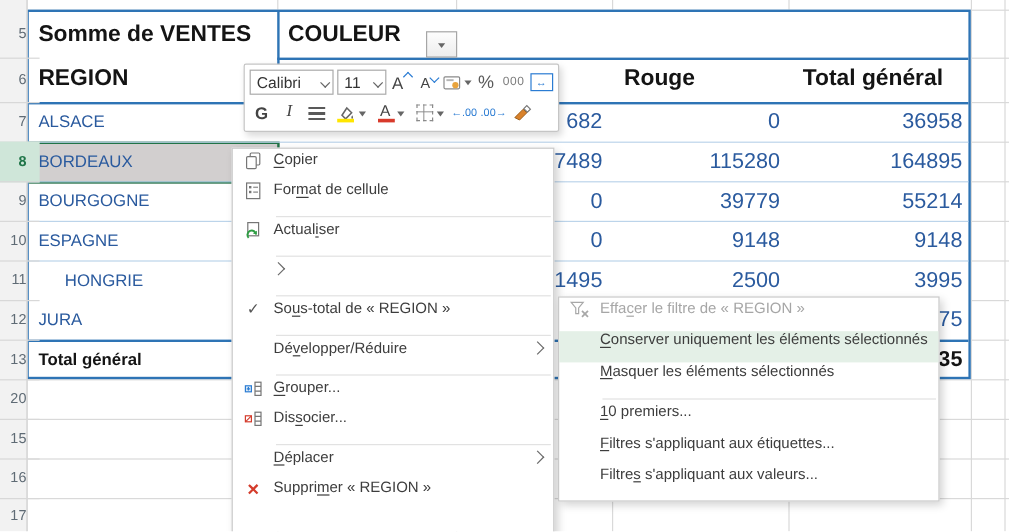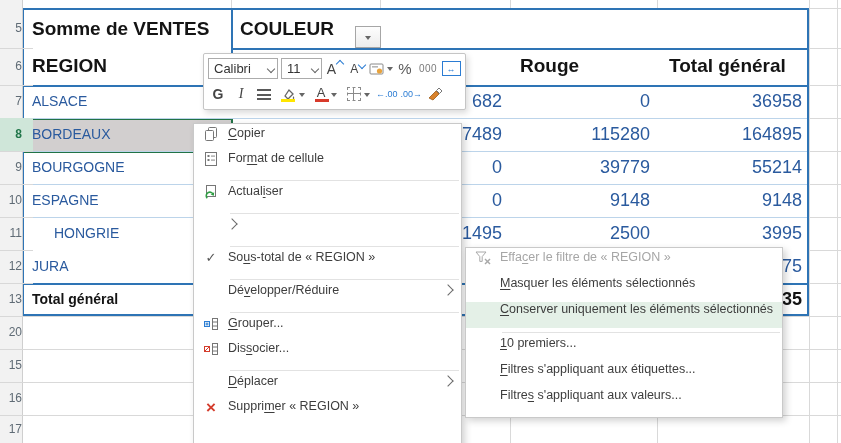--- a/index.html
+++ b/index.html
@@ -344,28 +344,28 @@
           <span class="icn">
             <svg width="18" height="15">
               <path d="M2 2 h10 l-3.8 4.6 v4.8 h-2.4 v-4.8 z" fill="#fff" stroke="#a8a8a8"></path>
               <line x1="11" y1="9" x2="16" y2="14" stroke="#a8a8a8" stroke-width="1.4"></line>
               <line x1="16" y1="9" x2="11" y2="14" stroke="#a8a8a8" stroke-width="1.4"></line>
             </svg>
           </span>
         </div>
         <div class="mlabel"><span>Effa</span><span class="k">c</span><span>er le filtre de « REGION »</span></div>
       </div>
+      <div class="mitem hl">
+        <div class="mgutter"></div>
+        <div class="mlabel"><span></span><span class="k">C</span><span>onserver uniquement les éléments sélectionnés</span></div>
+      </div>
       <div class="mitem">
         <div class="mgutter"></div>
         <div class="mlabel"><span></span><span class="k">M</span><span>asquer les éléments sélectionnés</span></div>
       </div>
-      <div class="mitem hl">
-        <div class="mgutter"></div>
-        <div class="mlabel"><span></span><span class="k">C</span><span>onserver uniquement les éléments sélectionnés</span></div>
-      </div>
       <div class="msep"></div>
       <div class="mitem">
         <div class="mgutter"></div>
         <div class="mlabel"><span></span><span class="k">1</span><span>0 premiers...</span></div>
       </div>
       <div class="mitem">
         <div class="mgutter"></div>
         <div class="mlabel"><span></span><span class="k">F</span><span>iltres s'appliquant aux étiquettes...</span></div>
       </div>
       <div class="mitem">

